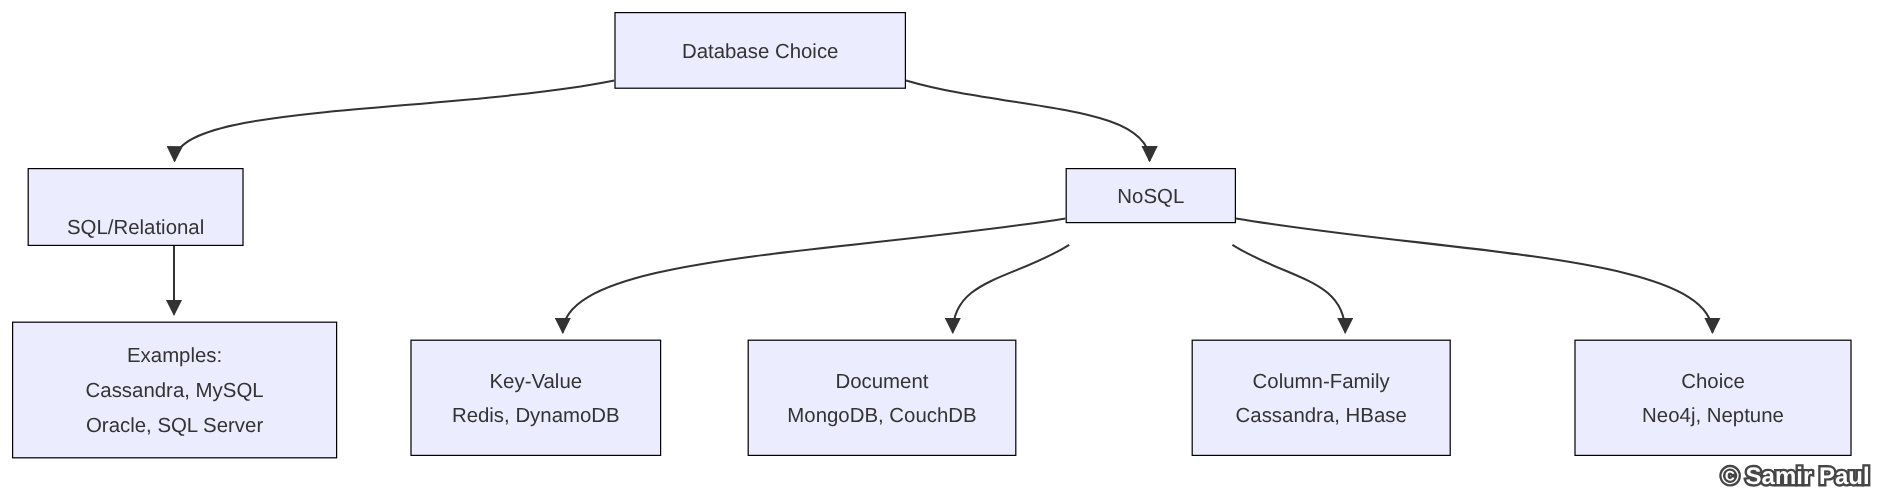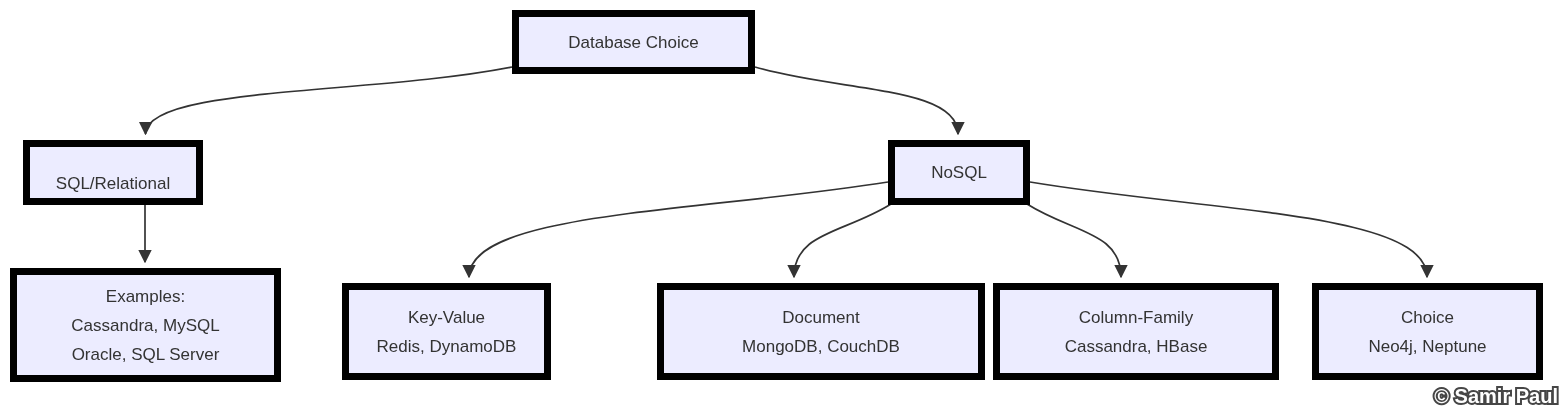--- a/index.html
+++ b/index.html
@@ -18,39 +18,39 @@
   #edge-layer {
     position: absolute;
     left: 0; top: 0;
     width: 1568px;
     height: 410px;
   }
   .node {
     position: absolute;
     box-sizing: border-box;
     background: #ECECFF;
-    border: 7px solid #000000;
+    border: 1px solid #000000;
     color: #333333;
     font-size: 17px;
     line-height: 29px;
     display: flex;
     flex-direction: column;
     align-items: center;
     justify-content: center;
     text-align: center;
   }
   .node span { display: block; white-space: nowrap; }
 
   #node-database-choice { left: 512px; top: 10px;  width: 243px; height: 64px; }
   #node-sql             { left: 23px;  top: 140px; width: 180px; height: 65px; justify-content: flex-end; }
-  #node-nosql           { left: 888px; top: 140px; width: 142px; height: 65px; }
+  #node-nosql           { left: 888px; top: 140px; width: 142px; height: 46px; }
   #node-examples        { left: 10px;  top: 268px; width: 271px; height: 114px; }
   #node-key-value       { left: 342px; top: 283px; width: 209px; height: 97px; }
-  #node-document        { left: 657px; top: 283px; width: 328px; height: 97px; }
-  #node-column-family   { left: 993px; top: 283px; width: 286px; height: 97px; }
+  #node-document        { left: 623px; top: 283px; width: 224px; height: 97px; }
+  #node-column-family   { left: 993px; top: 283px; width: 216px; height: 97px; }
   #node-graph           { left: 1312px; top: 283px; width: 231px; height: 97px; }
 
   #watermark {
     position: absolute;
     right: 8px;
     bottom: 0px;
     width: 150px;
     height: 30px;
   }
   #watermark text {

